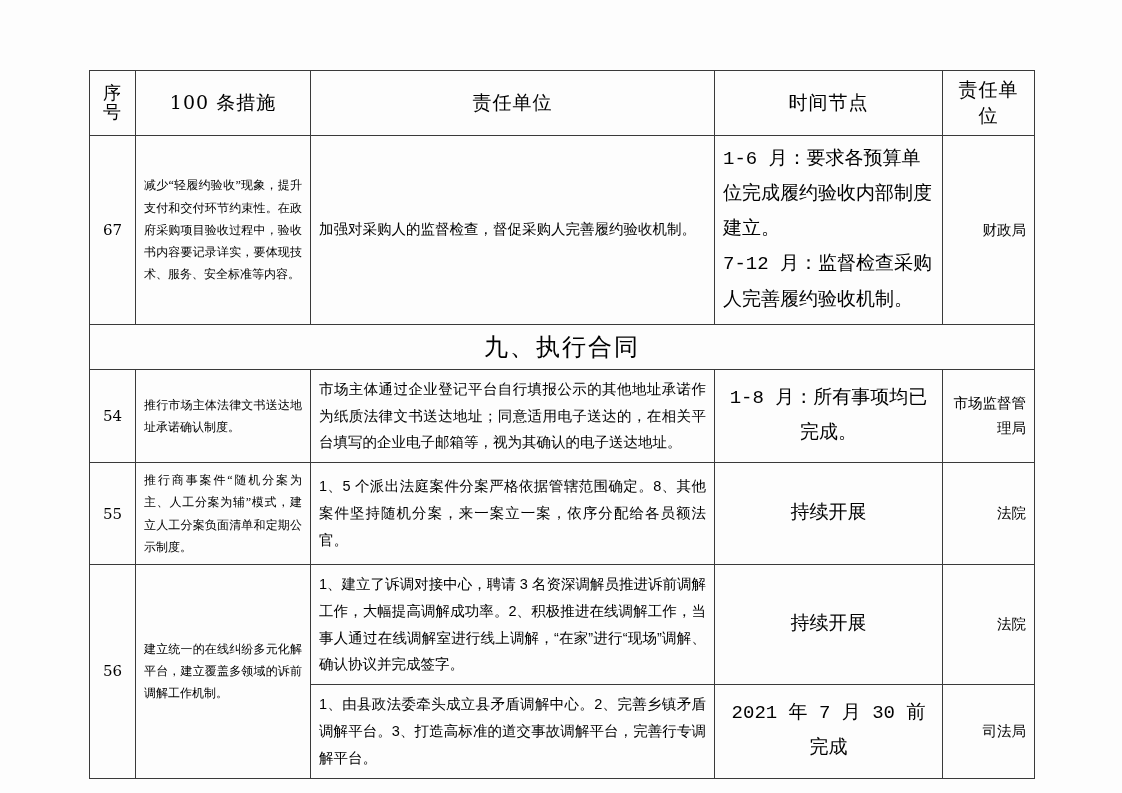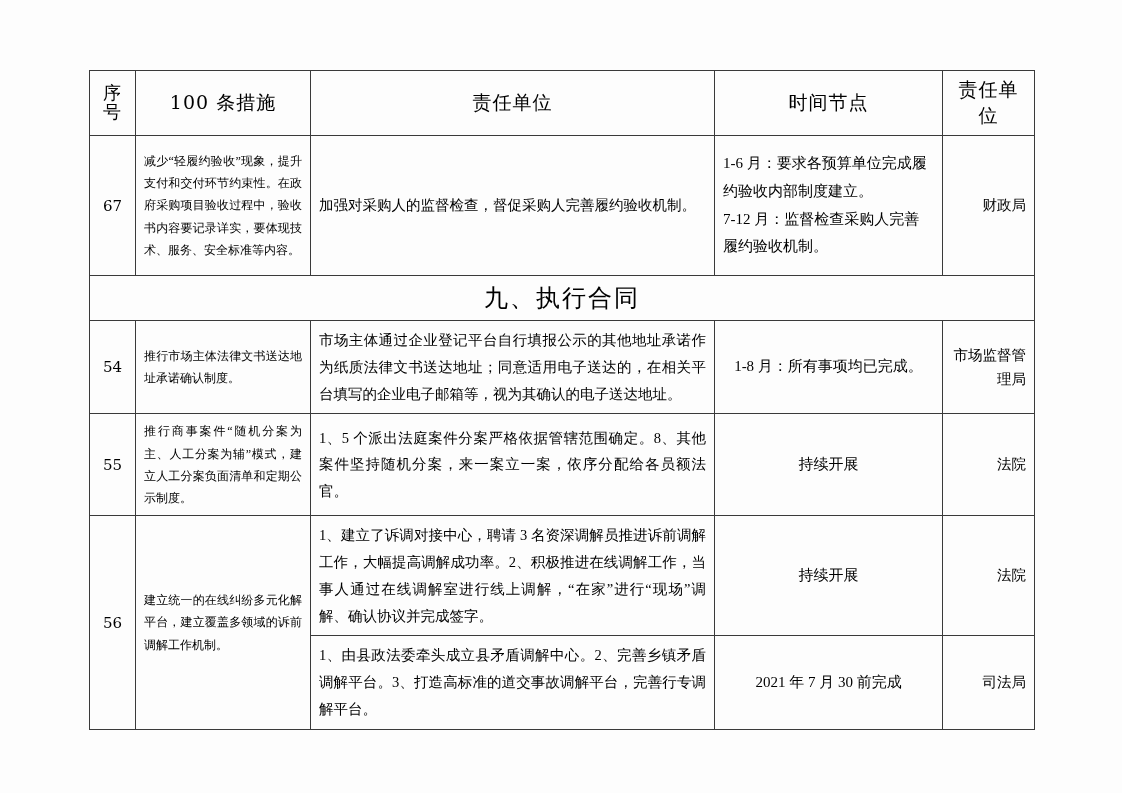--- a/index.html
+++ b/index.html
@@ -66,27 +66,27 @@
   }
   .cell-meas {
     font-size: 12px;
     line-height: 1.85;
     font-family: Liberation Serif, serif;
     text-align: justify;
   }
   .cell-rule {
     font-size: 14.5px;
     line-height: 1.85;
-    font-family: Liberation Serif, serif;
+    font-family: Liberation Sans, sans-serif;
     text-align: justify;
   }
   .cell-time {
-    font-size: 15px;
+    font-size: 19px;
     line-height: 1.85;
-    font-family: Liberation Serif, serif;
+    font-family: Liberation Mono, monospace;
   }
   .cell-time.center { text-align: center; }
   .cell-unit {
     text-align: right;
     font-size: 14.5px;
     line-height: 1.7;
     font-family: "DejaVu Serif", "Liberation Serif", serif;
   }
   .section-row td {
     text-align: center;

